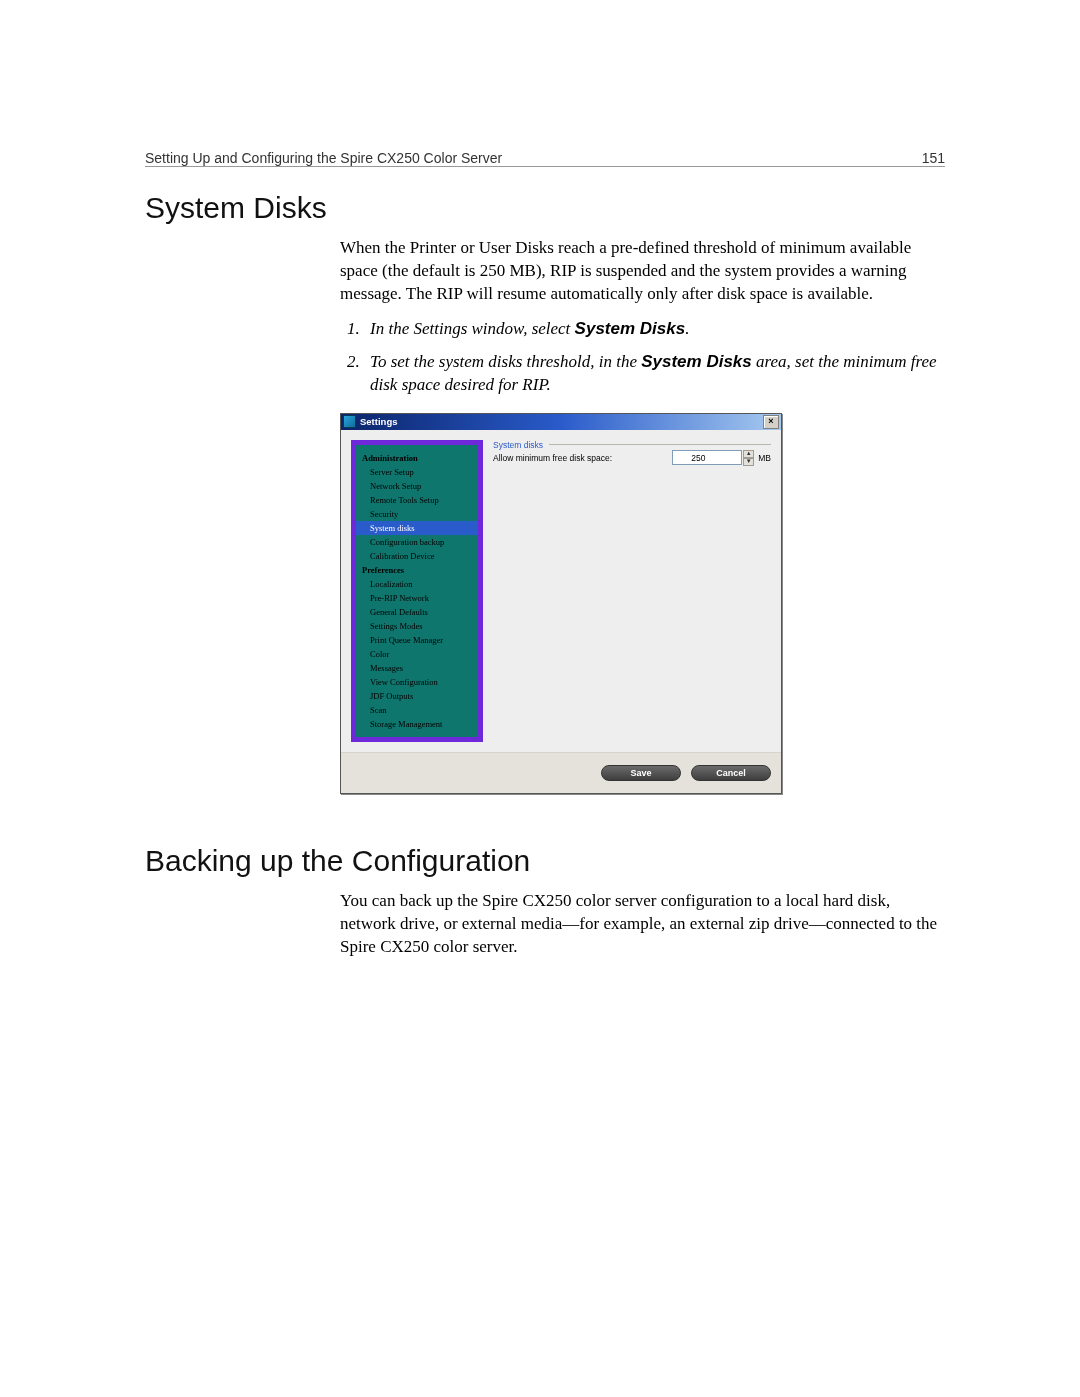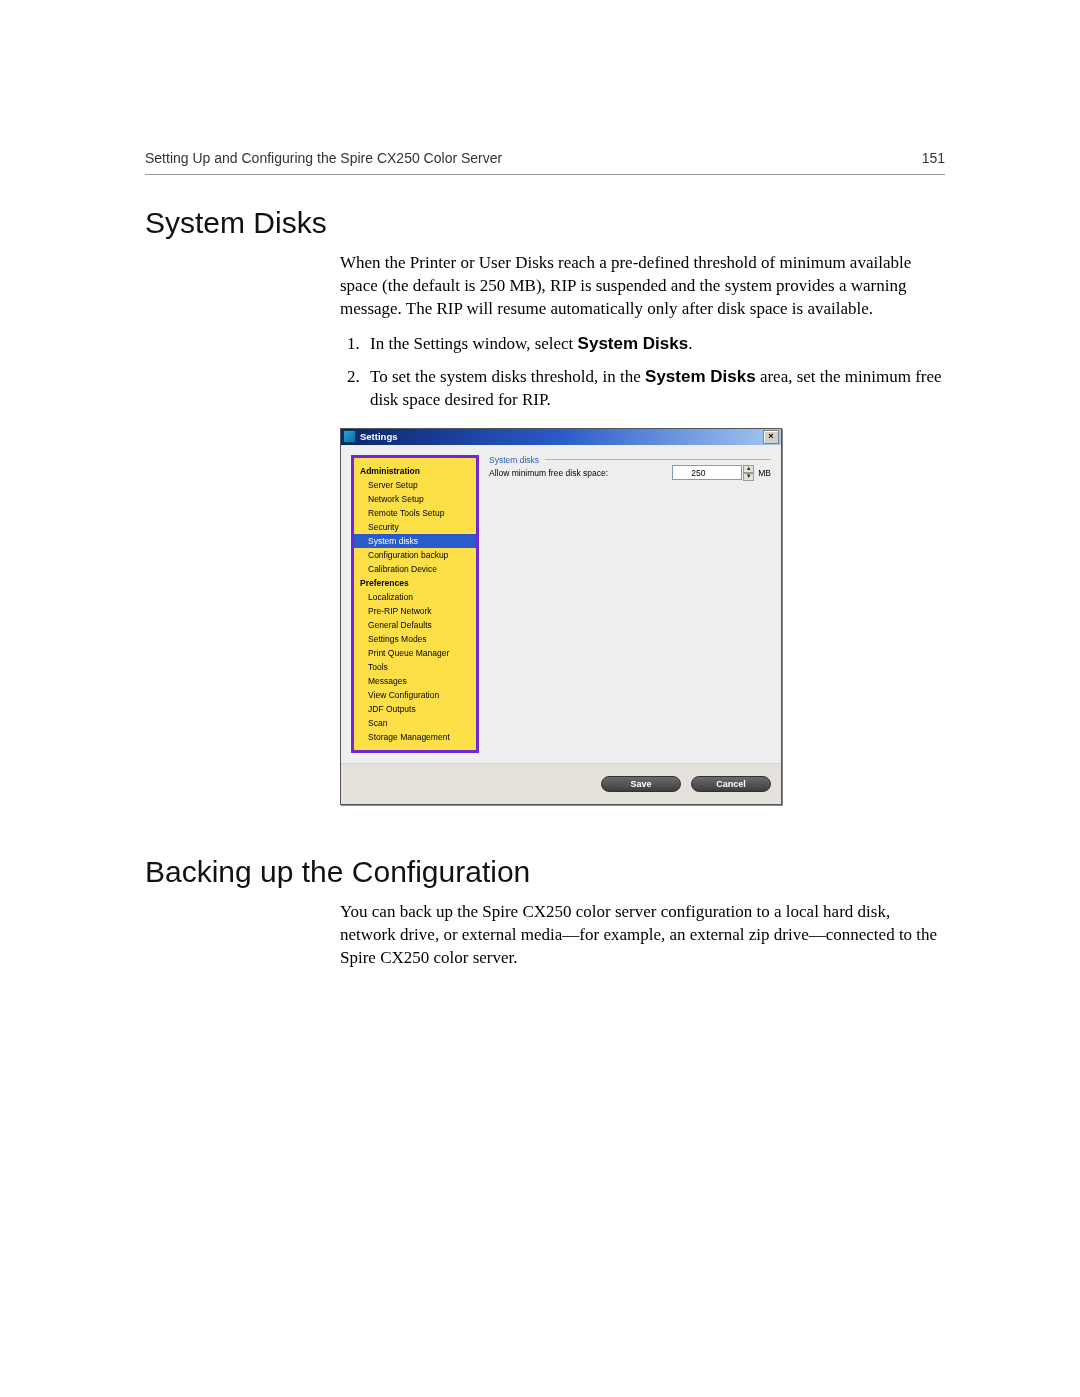--- a/index.html
+++ b/index.html
@@ -13,22 +13,22 @@
   .page {
     padding: 150px 135px 100px 145px;
   }
   .running-head {
     display: flex;
     justify-content: space-between;
     font-family: "Segoe UI", Arial, sans-serif;
     font-size: 14px;
     color: #333;
     border-bottom: 1px solid #999;
-    padding-bottom: 8px;
-    margin-bottom: 31px;
+    padding-bottom: 0;
+    margin-bottom: 24px;
   }
   h2.section {
     font-family: "Segoe UI Light", "Segoe UI", Arial, sans-serif;
     font-weight: 400;
     font-size: 30px;
     margin: 0 0 12px 0;
     color: #111;
   }
   .body-col {
     margin-left: 195px;
@@ -36,20 +36,21 @@
   p.body {
     font-size: 17px;
     line-height: 1.35;
     margin: 0 0 12px 0;
   }
   ol.steps {
     font-size: 17px;
     line-height: 1.35;
     padding-left: 24px;
     margin: 0 0 16px 0;
+    font-style: italic;
   }
   ol.steps li {
     margin-bottom: 10px;
     padding-left: 6px;
   }
   .bold {
     font-family: "Segoe UI Semibold", "Segoe UI", Arial, sans-serif;
     font-weight: 600;
   }
 
@@ -90,24 +91,25 @@
     box-shadow: inset 1px 1px 0 #fff;
   }
   .dialog-body {
     display: flex;
     padding: 10px;
     gap: 10px;
     background:#efeeee;
   }
   .tree {
     width: 122px;
-    background: #fde047;
-    border: 3px solid #6d28d9;
+    background: #0f766e;
+    border: 5px solid #6d28d9;
     padding: 6px 0;
     min-height: 248px;
+    font-family: Liberation Serif, serif;
   }
   .tree .grp {
     font-weight: bold;
     padding: 2px 6px;
     color:#000;
   }
   .tree .item {
     padding: 2px 16px 2px 14px;
     color: #000;
     white-space: nowrap;
@@ -219,21 +221,21 @@
           <div class="item">Security</div>
           <div class="item sel">System disks</div>
           <div class="item">Configuration backup</div>
           <div class="item">Calibration Device</div>
           <div class="grp">Preferences</div>
           <div class="item">Localization</div>
           <div class="item">Pre-RIP Network</div>
           <div class="item">General Defaults</div>
           <div class="item">Settings Modes</div>
           <div class="item">Print Queue Manager</div>
-          <div class="item">Tools</div>
+          <div class="item">Color</div>
           <div class="item">Messages</div>
           <div class="item">View Configuration</div>
           <div class="item">JDF Outputs</div>
           <div class="item">Scan</div>
           <div class="item">Storage Management</div>
         </div>
         <div class="panel">
           <div class="fieldset-line">
             <span class="fieldset-label">System disks</span>
             <div class="rule"></div>

